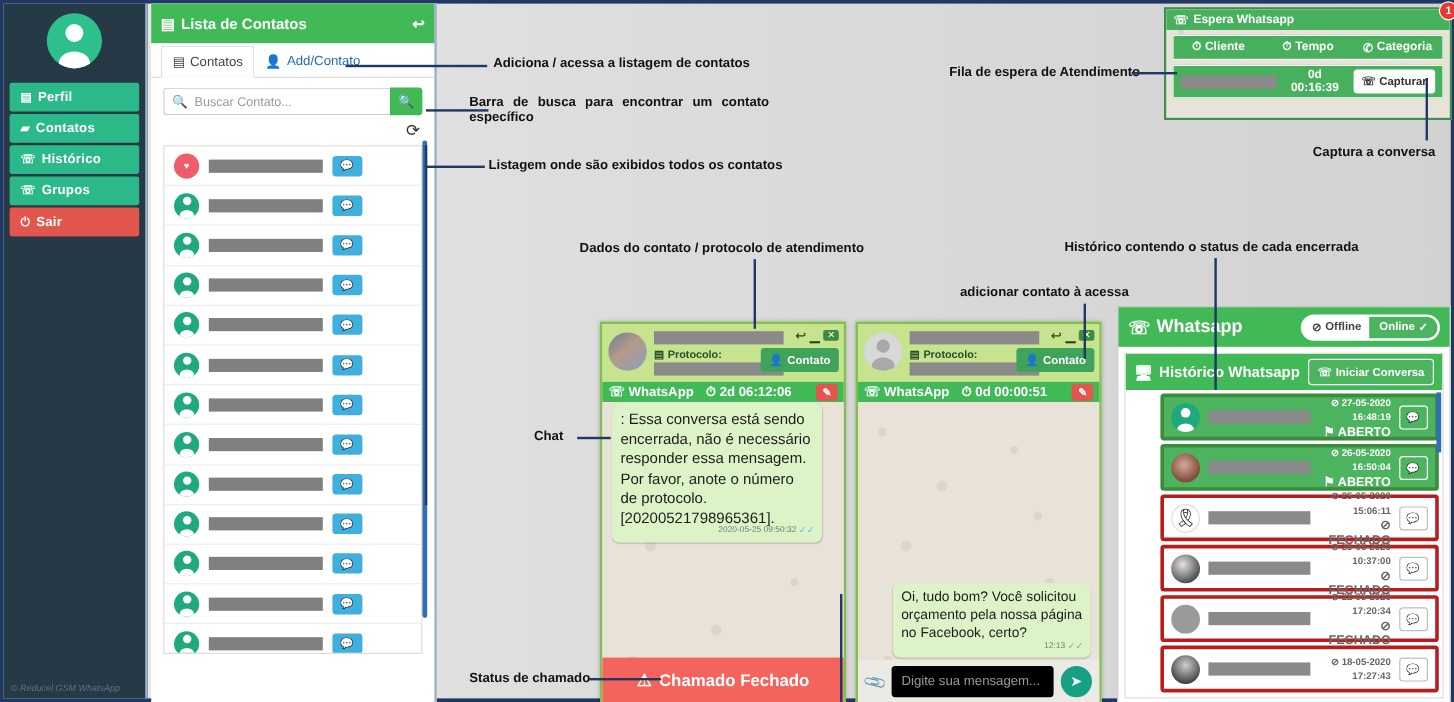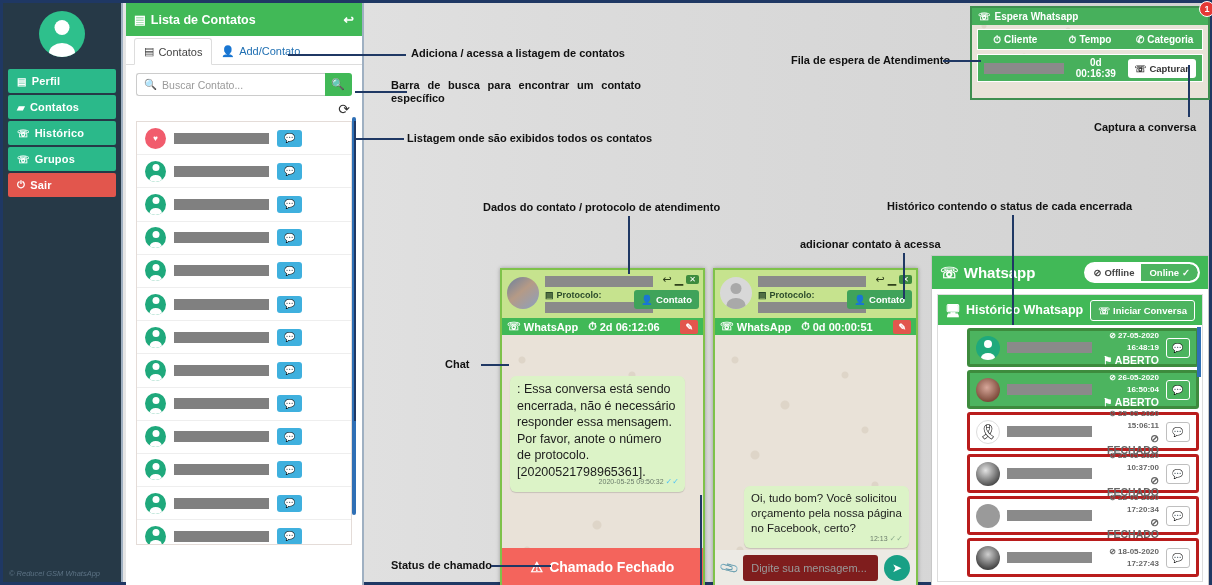--- a/index.html
+++ b/index.html
@@ -222,34 +222,34 @@
     font-size:11.5px; line-height:15px; color:#1c1c1c; max-width:165px;
     box-shadow:0 1px 1px rgba(0,0,0,.15); margin-bottom:7px;
   }
   .bubble.out{ background:#dcf3c7; margin-left:auto; }
   .bubble.in{ background:#fff; }
   .bubble .bt{
     position:absolute; right:6px; bottom:2px; font-size:7px; color:#6b7c6b;
     display:flex; align-items:center; gap:2px; white-space:nowrap;
   }
   .bubble .ticks{ color:#4fc3f7; font-size:8px; }
-  #chat1 .bubble.out{ max-width:175px; font-size:12.5px; line-height:16.5px; margin-left:0;margin-top:40px;}
+  #chat1 .bubble.out{ max-width:175px; font-size:12.5px; line-height:16.5px; margin-left:0;}
   #chat1 .bubble.in{ max-width:100px; padding-bottom:14px;}
   .chamado-fechado{
     position:absolute; left:0; right:0; bottom:0; height:38px; background:#f4645c;
     color:#fff; font-size:14px; font-weight:bold;
     display:flex; align-items:center; justify-content:center; gap:6px; cursor:pointer;
   }
   .composer{
     position:absolute; left:0; right:0; bottom:0; height:36px; background:#eceae4;
     display:flex; align-items:center; padding:0 6px; gap:6px;
   }
   .clip{ font-size:13px; color:#8a8a8a; transform:rotate(-35deg);}
   .composer-input{
-    flex:1; background:#7f1d1d; height:26px; border-radius:3px; display:flex; align-items:center;
+    flex:1; background:#000000; height:26px; border-radius:3px; display:flex; align-items:center;
     padding:0 8px; font-size:11px; color:#9a9a9a;
   }
   .send-btn{
     width:26px;height:26px;border-radius:50%;background:#18a085;color:#fff;
     display:flex;align-items:center;justify-content:center;font-size:12px;cursor:pointer;
   }
 
   
   .wa-panel{
     position:absolute; left:928px; top:252px; width:278px; height:333px;

